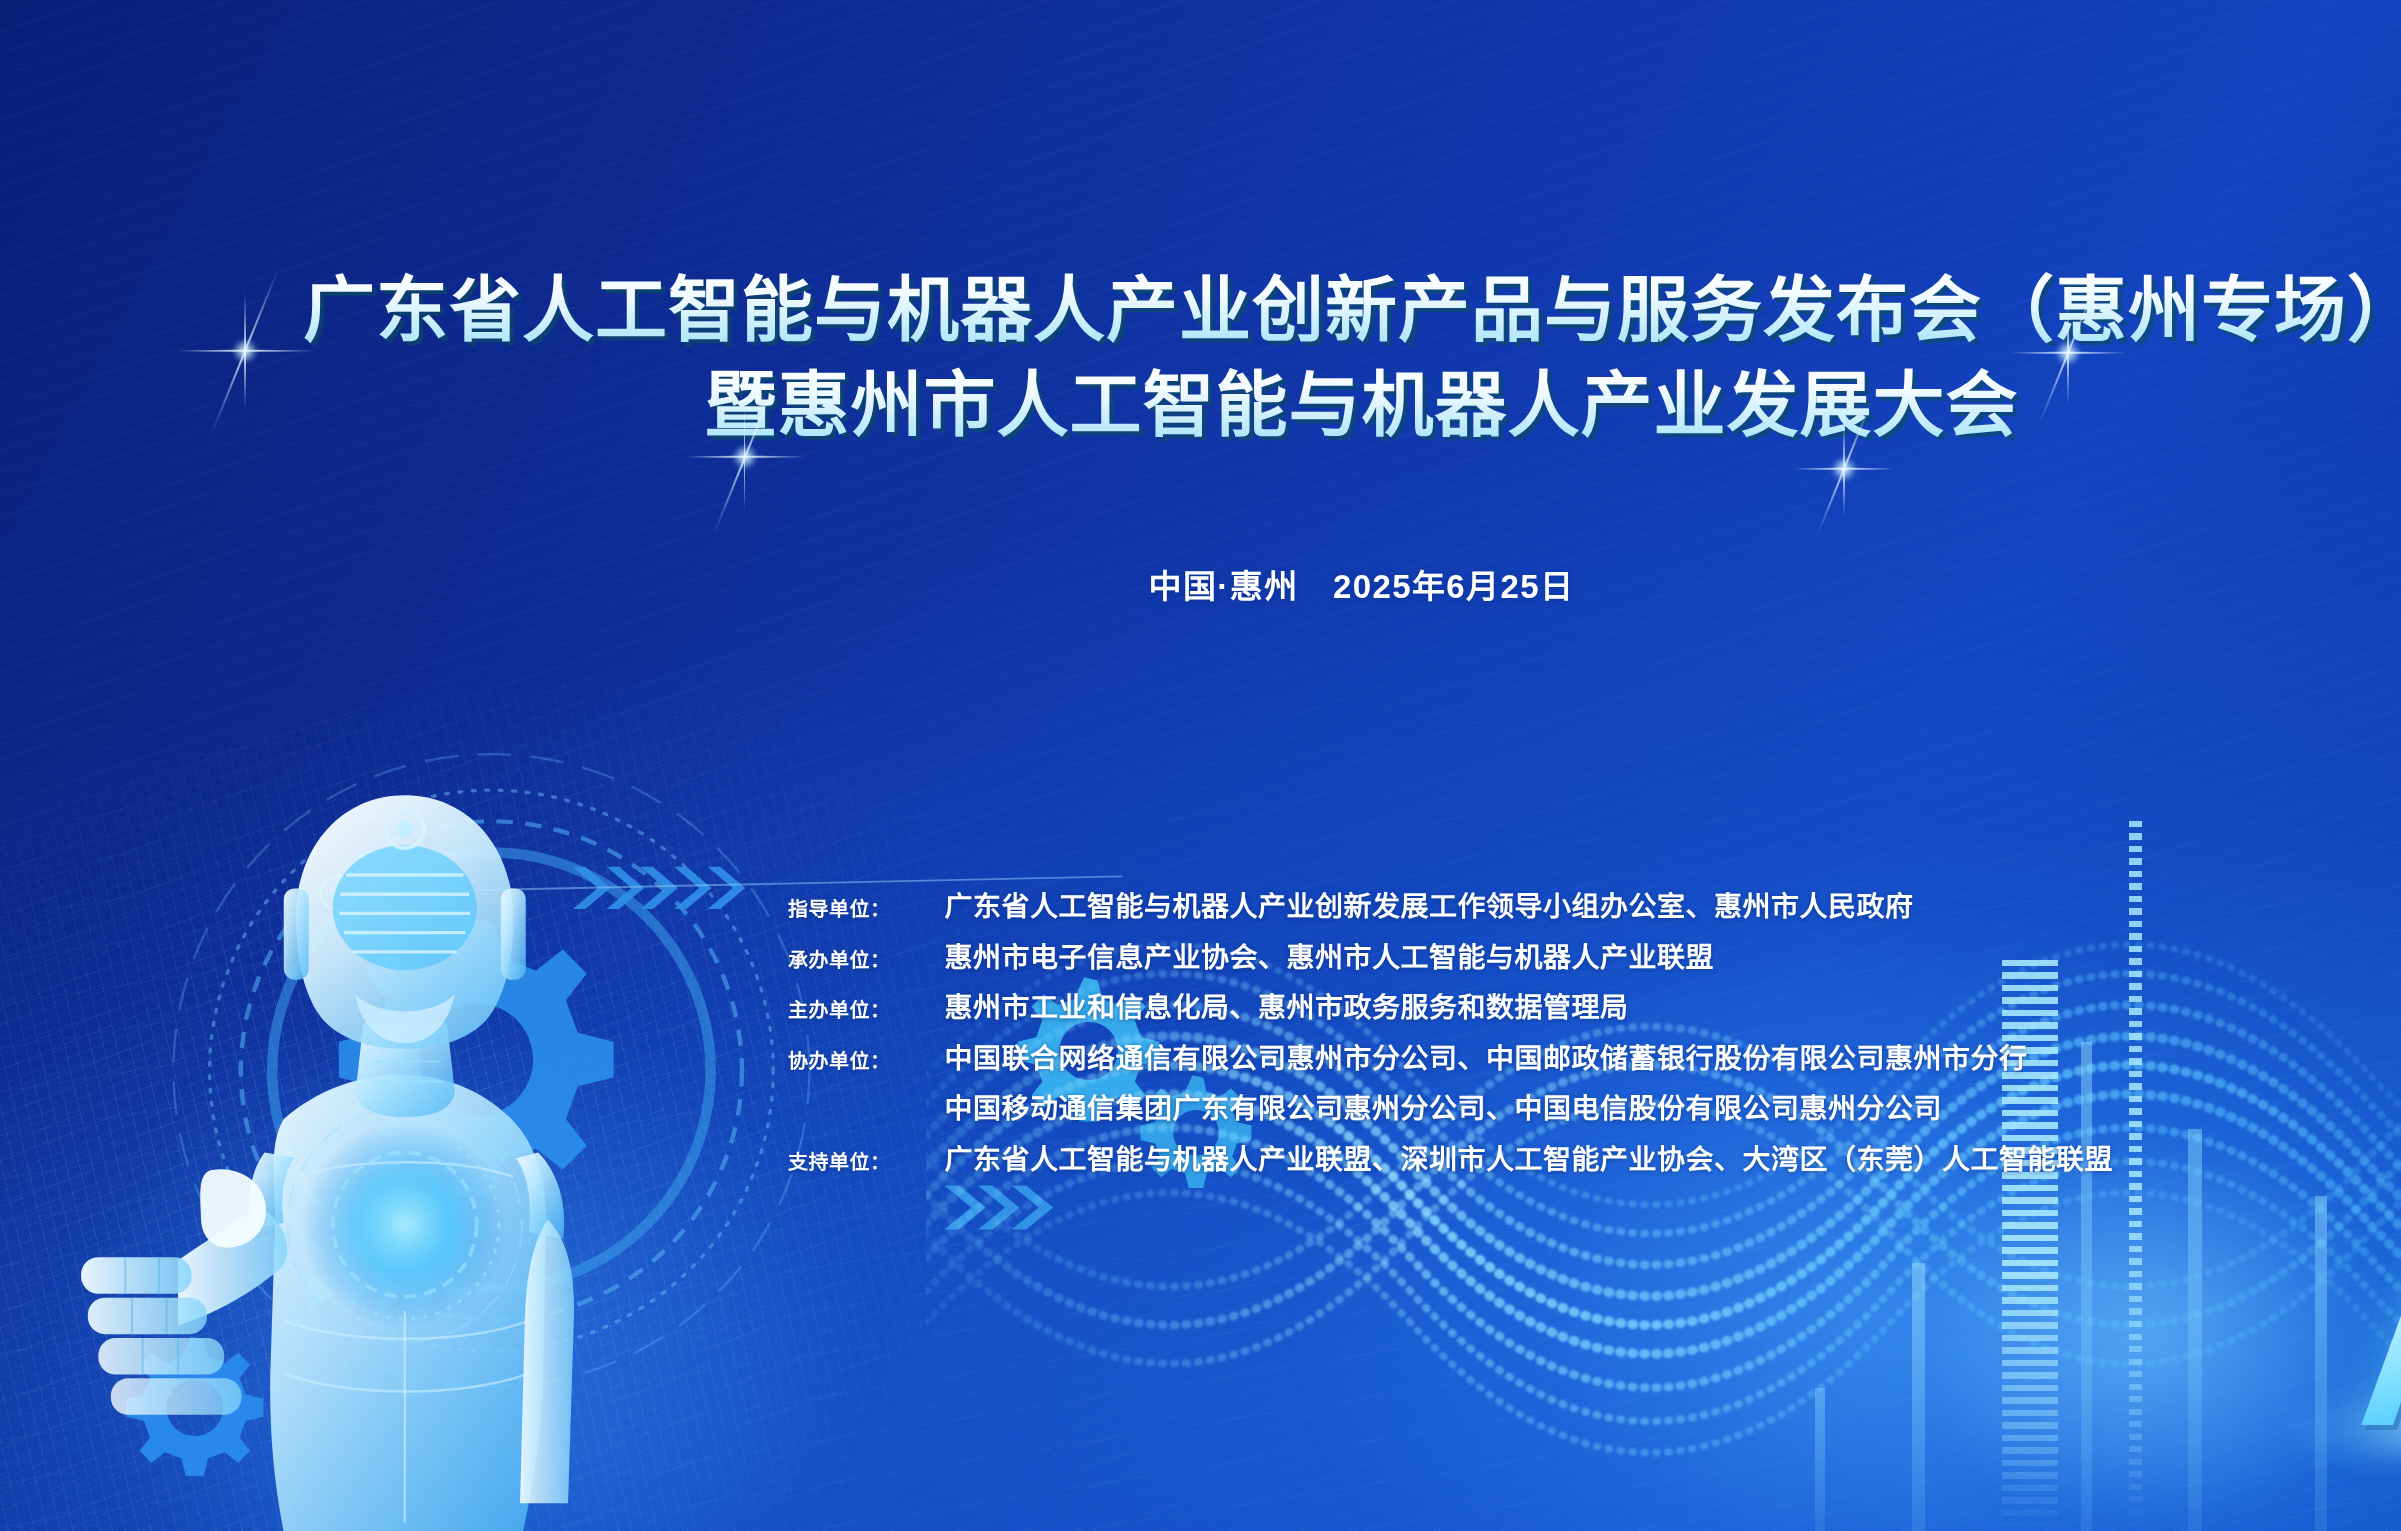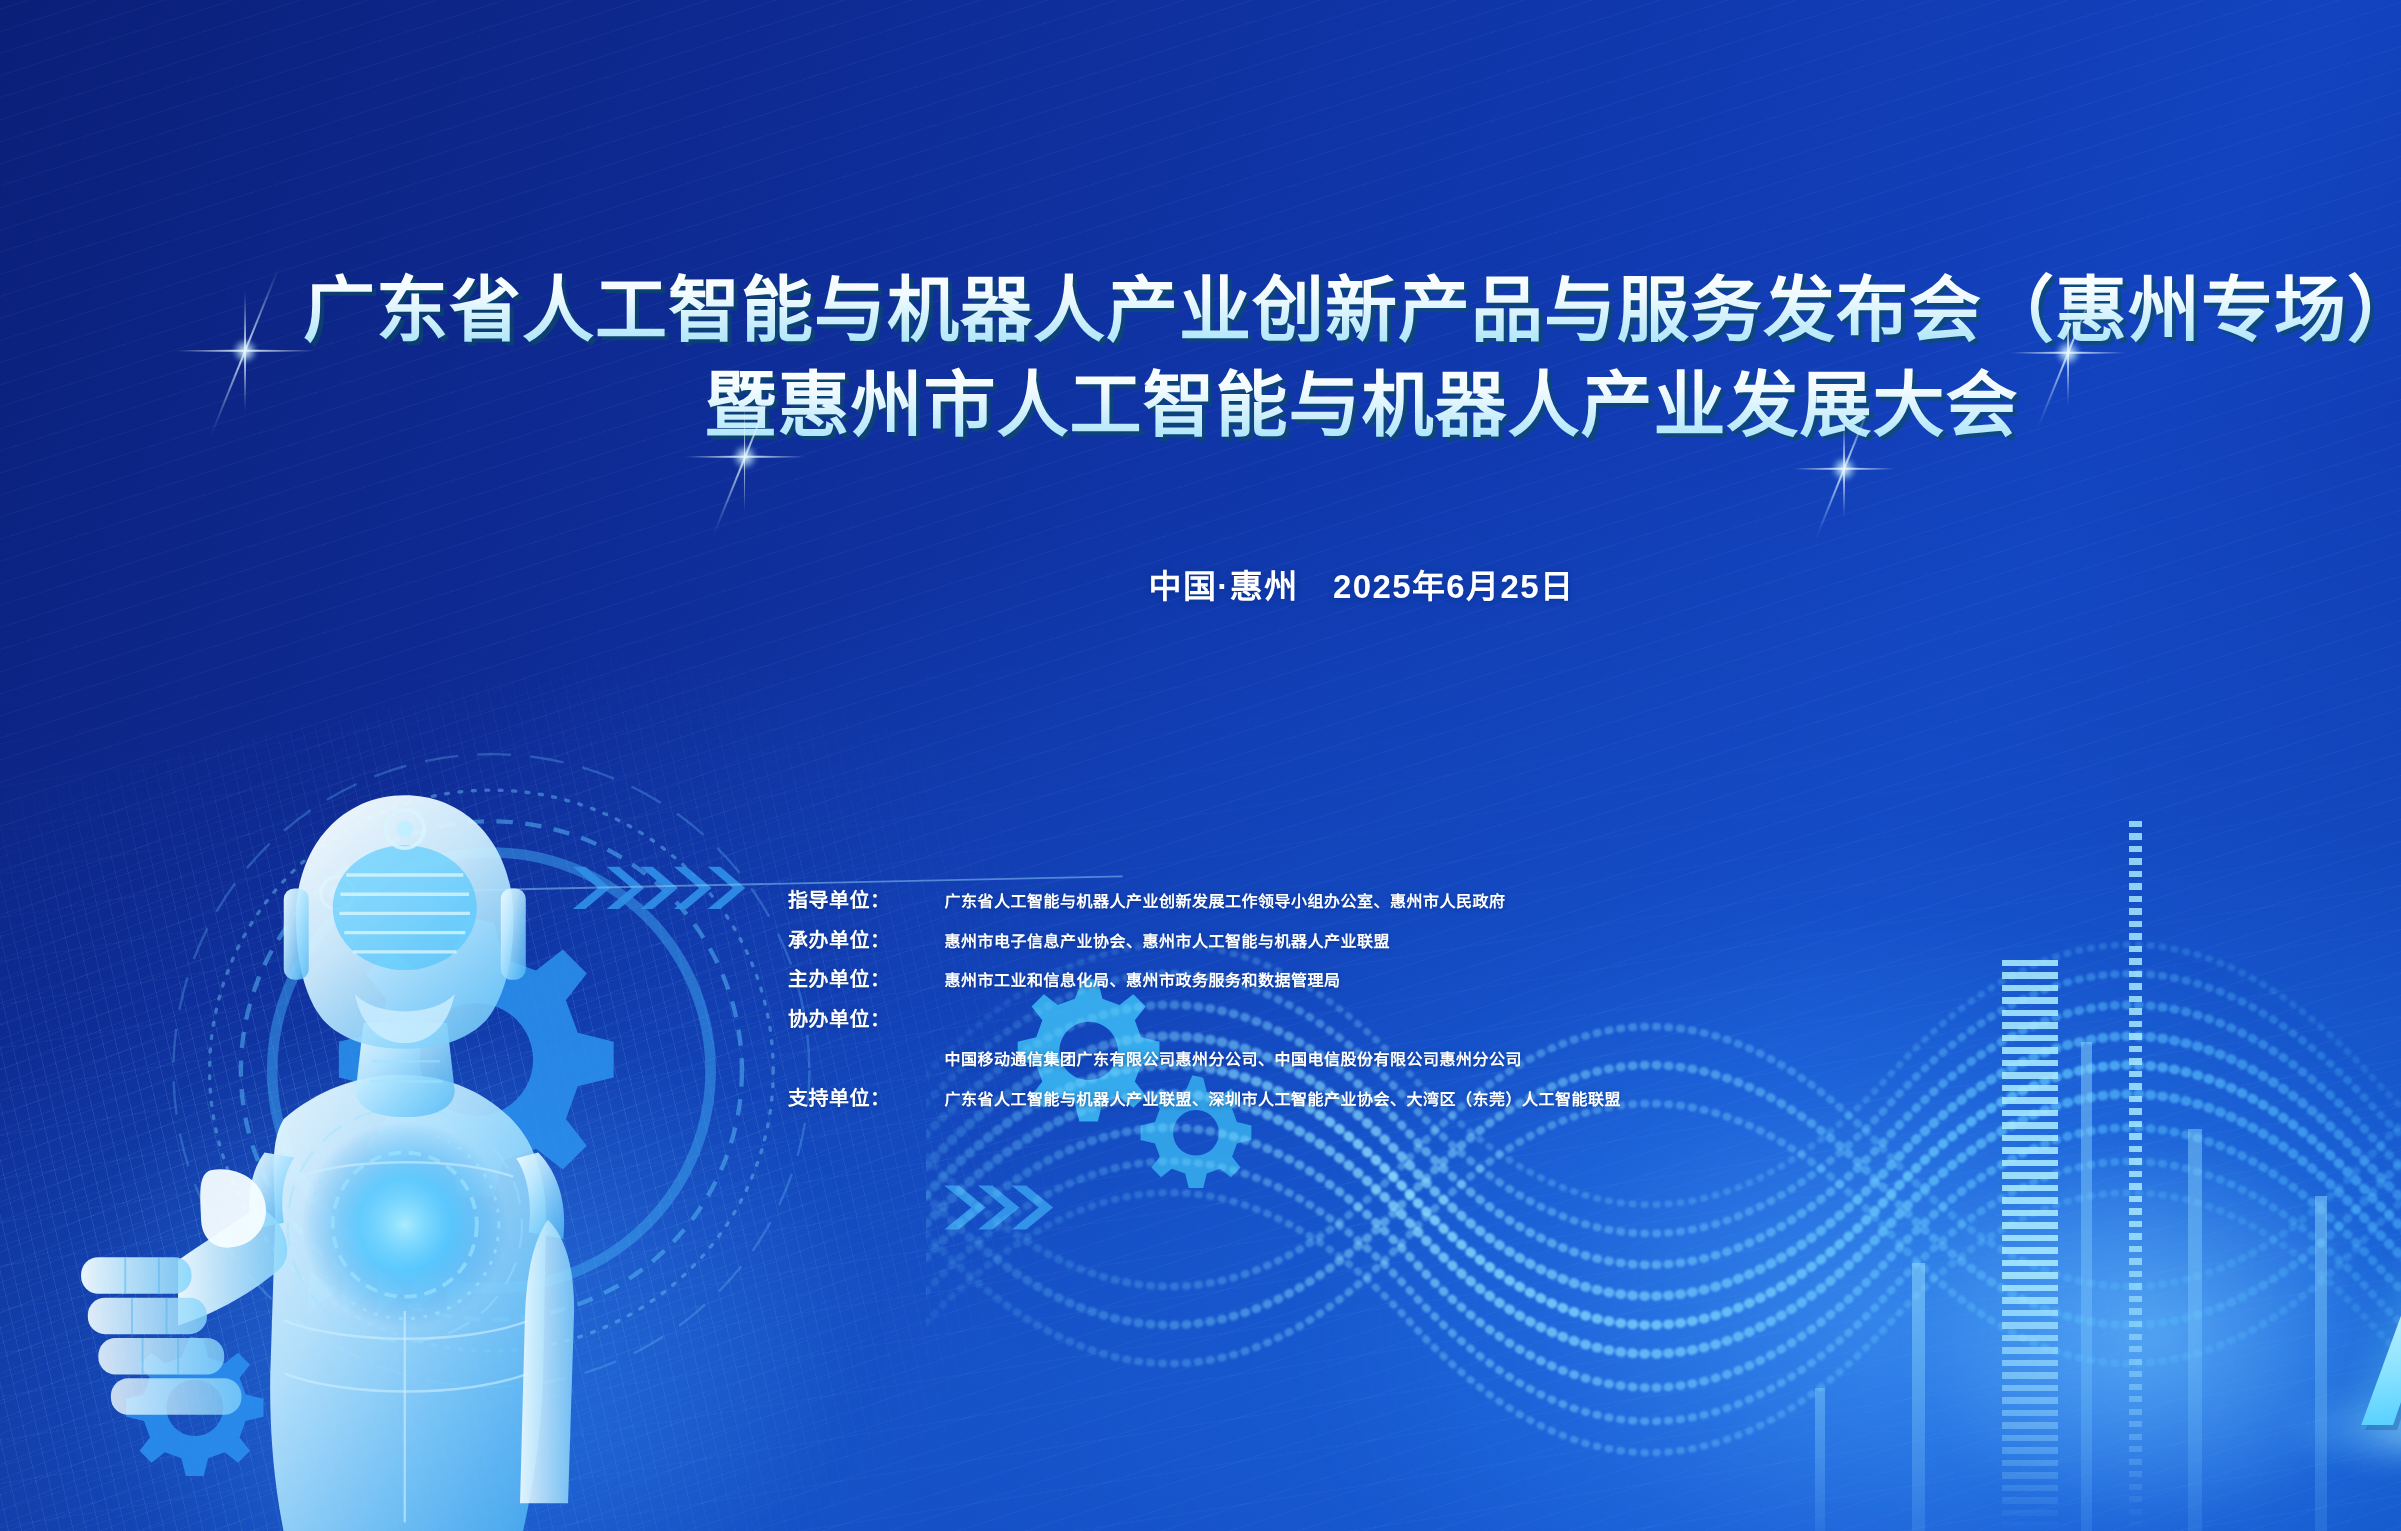--- a/index.html
+++ b/index.html
@@ -132,21 +132,21 @@
     color:#ffffff;
   }
   .org-row{display:flex;align-items:baseline;margin-bottom:10.6px;}
   .org-label{
     width:144px;text-align:left;flex:0 0 auto;
     font-size:20px;font-weight:700;letter-spacing:0.5px;
     text-shadow:0 1px 4.3px rgba(0,35,100,.5);
   }
   .org-value{
     margin-left:12.5px;
-    font-size:16px;font-weight:700;letter-spacing:0.5px;
+    font-size:28px;font-weight:700;letter-spacing:0.5px;
     text-shadow:0 1px 4.3px rgba(0,35,100,.5);
     white-space:nowrap;
     text-align:right;
   }
   .org-row.cont .org-label{visibility:hidden;}
 
   
   .ailogo{
     position:absolute;right:129px;bottom:90px;
     font-size:221px;font-weight:700;letter-spacing:8.6px;line-height:.84;
@@ -422,20 +422,21 @@
     <div class="org-row">
       <span class="org-label">承办单位：</span>
       <span class="org-value">惠州市电子信息产业协会、惠州市人工智能与机器人产业联盟</span>
     </div>
     <div class="org-row">
       <span class="org-label">主办单位：</span>
       <span class="org-value">惠州市工业和信息化局、惠州市政务服务和数据管理局</span>
     </div>
     <div class="org-row">
       <span class="org-label">协办单位：</span>
+      <span class="org-value">中国联合网络通信有限公司惠州市分公司、中国邮政储蓄银行股份有限公司惠州市分行</span>
     </div>
     <div class="org-row cont">
       <span class="org-label">协办单位：</span>
       <span class="org-value">中国移动通信集团广东有限公司惠州分公司、中国电信股份有限公司惠州分公司</span>
     </div>
     <div class="org-row">
       <span class="org-label">支持单位：</span>
       <span class="org-value">广东省人工智能与机器人产业联盟、深圳市人工智能产业协会、大湾区（东莞）人工智能联盟</span>
     </div>
   </div>

